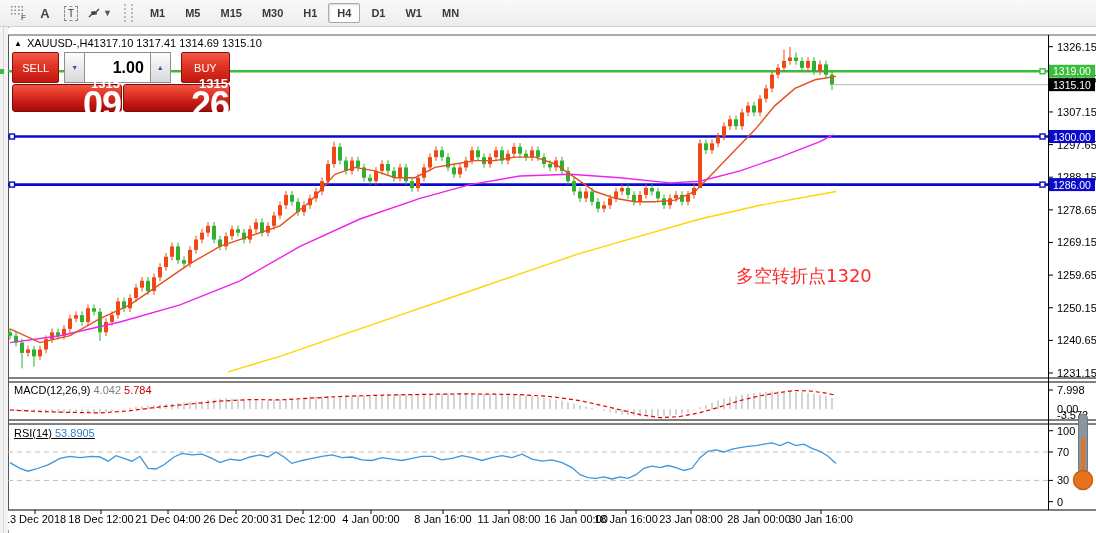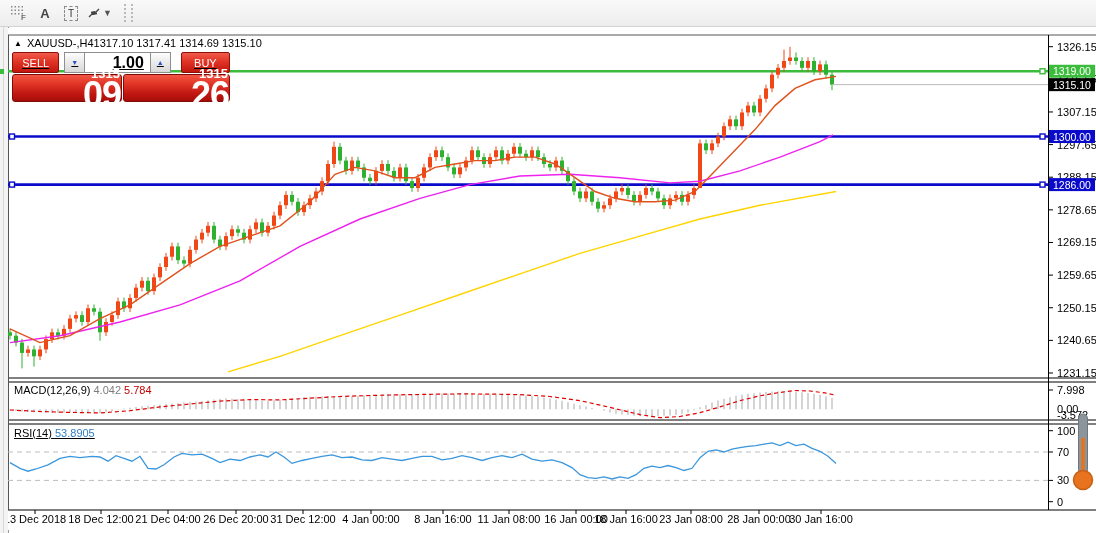--- a/index.html
+++ b/index.html
@@ -28,21 +28,21 @@
   .green-stub{position:absolute;left:0;width:4px;height:5px;z-index:6;}
   
   .chart-window{position:absolute;left:8px;top:28px;width:1088px;height:502px;background:#fff;}
   .chart-window svg{position:absolute;left:0;top:0;}
   .chart-title{position:absolute;left:6px;top:9px;font-size:11px;color:#000;z-index:5;
                display:flex;align-items:center;white-space:nowrap;}
   .chart-title .tri{font-size:8px;margin-right:5px;color:#000;}
   .chart-title .ohlc{}
   
   .trade-panel{position:absolute;left:4px;top:24px;width:218px;z-index:5;}
-  .tp-row{display:flex;height:21px;text-decoration:underline;}
+  .tp-row{display:flex;height:31px;}
   .btn-red{background:linear-gradient(#f05a4a,#e03425 45%,#c2170f);border:1px solid #8c0f0a;
            border-radius:2px;color:#fff;font-size:11px;display:flex;align-items:center;
            justify-content:center;}
   .sell-btn{width:48px;}
   .buy-btn{width:50px;margin-left:10px;}
   .spin{width:20px;background:linear-gradient(#fdfdfd,#d8d8d8);border:1px solid #8f8f8f;
         color:#2c52c4;font-size:7px;display:flex;align-items:center;justify-content:center;}
   .spin.dn{margin-left:5px;}
   .vol{width:68px;background:#fff;border:1px solid #8f8f8f;border-left:none;border-right:none;
        font-size:16px;font-weight:bold;color:#000;display:flex;align-items:center;
@@ -94,20 +94,31 @@
     <span class="t-box">T</span>
   </div>
   <div class="toolbtn">
     <svg width="16" height="14" viewBox="0 0 16 14">
       <path d="M3 11 L8 6 M8 6 l-3 0.5 M8 6 l-0.5 3" stroke="#444" stroke-width="1.4" fill="none"></path>
       <path d="M13 3 L8 8 M8 8 l3-0.5 M8 8 l0.5-3" stroke="#444" stroke-width="1.4" fill="none"></path>
     </svg>
     <span class="tool-caret">▼</span>
   </div>
   <div class="grip"></div>
+  <div id="tf-buttons" style="display:flex;align-items:center;">
+      <div class="tf-btn">M1</div>
+      <div class="tf-btn">M5</div>
+      <div class="tf-btn">M15</div>
+      <div class="tf-btn">M30</div>
+      <div class="tf-btn">H1</div>
+      <div class="tf-btn active">H4</div>
+      <div class="tf-btn">D1</div>
+      <div class="tf-btn">W1</div>
+      <div class="tf-btn">MN</div>
+    </div>
 </div>
 
 <div class="left-strip"></div>
 <div class="green-stub" id="green-stub" style="background: rgb(60, 188, 60); top: 68.7581px;"></div>
 
 <div class="chart-window" id="chart-window">
   <svg id="chart-svg" width="1088" height="502">
       <line x1="0" y1="7" x2="1088" y2="7" stroke="#555" stroke-width="1"></line>
       <line x1="0" y1="350" x2="1088" y2="350" stroke="#000" stroke-width="1"></line>
       <line x1="0" y1="354" x2="1088" y2="354" stroke="#000" stroke-width="1"></line>
@@ -657,20 +668,21 @@
   <div class="ind-label" style="top:356px;">
     <span>MACD(12,26,9)</span>
     <span class="v-grey">4.042</span>
     <span class="v-red">5.784</span>
   </div>
   <div class="ind-label" style="top:399px;text-decoration:underline;">
     <span>RSI(14)</span>
     <span class="v-blue">53.8905</span>
   </div>
 
+  <div class="annotation" id="annotation" style="left: 728px; top: 236px; color: rgb(255, 42, 42);">多空转折点1320</div>
 </div>
 
 <div class="thermo">
   <svg width="26" height="82" viewBox="0 0 26 82">
     <rect x="8.5" y="2" width="9" height="60" rx="4.5" fill="#8d959c" stroke="#6f777e" stroke-width="1"></rect>
     <rect x="11.2" y="26" width="3.6" height="36" fill="#e8731e"></rect>
     <circle cx="13" cy="68" r="9.5" fill="#e8731e" stroke="#c75f12" stroke-width="1.5"></circle>
   </svg>
 </div>
 

